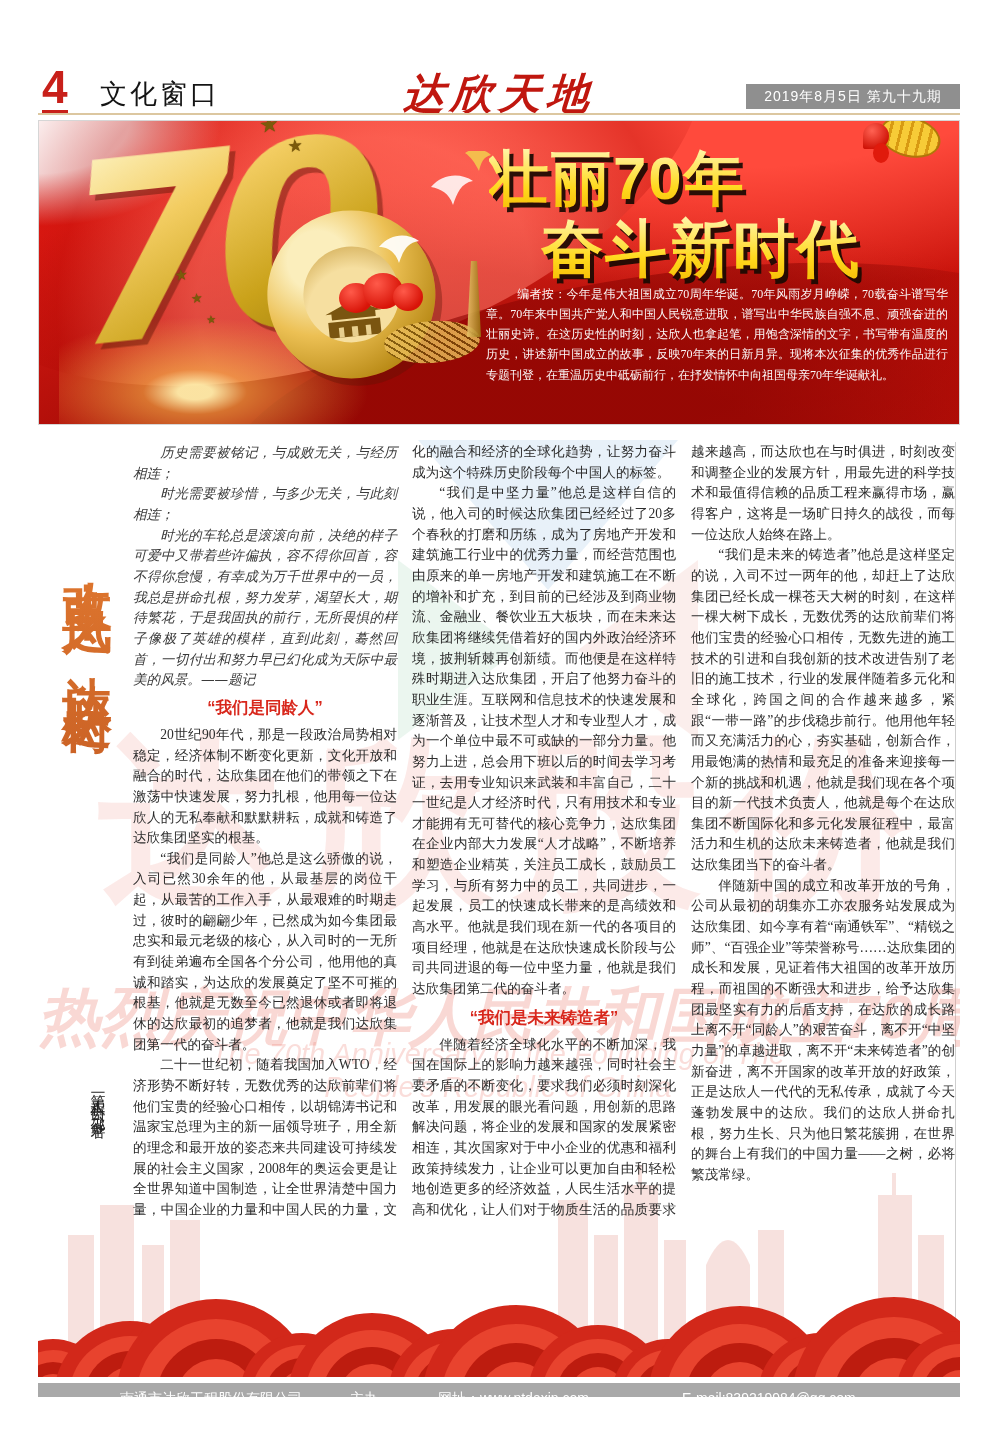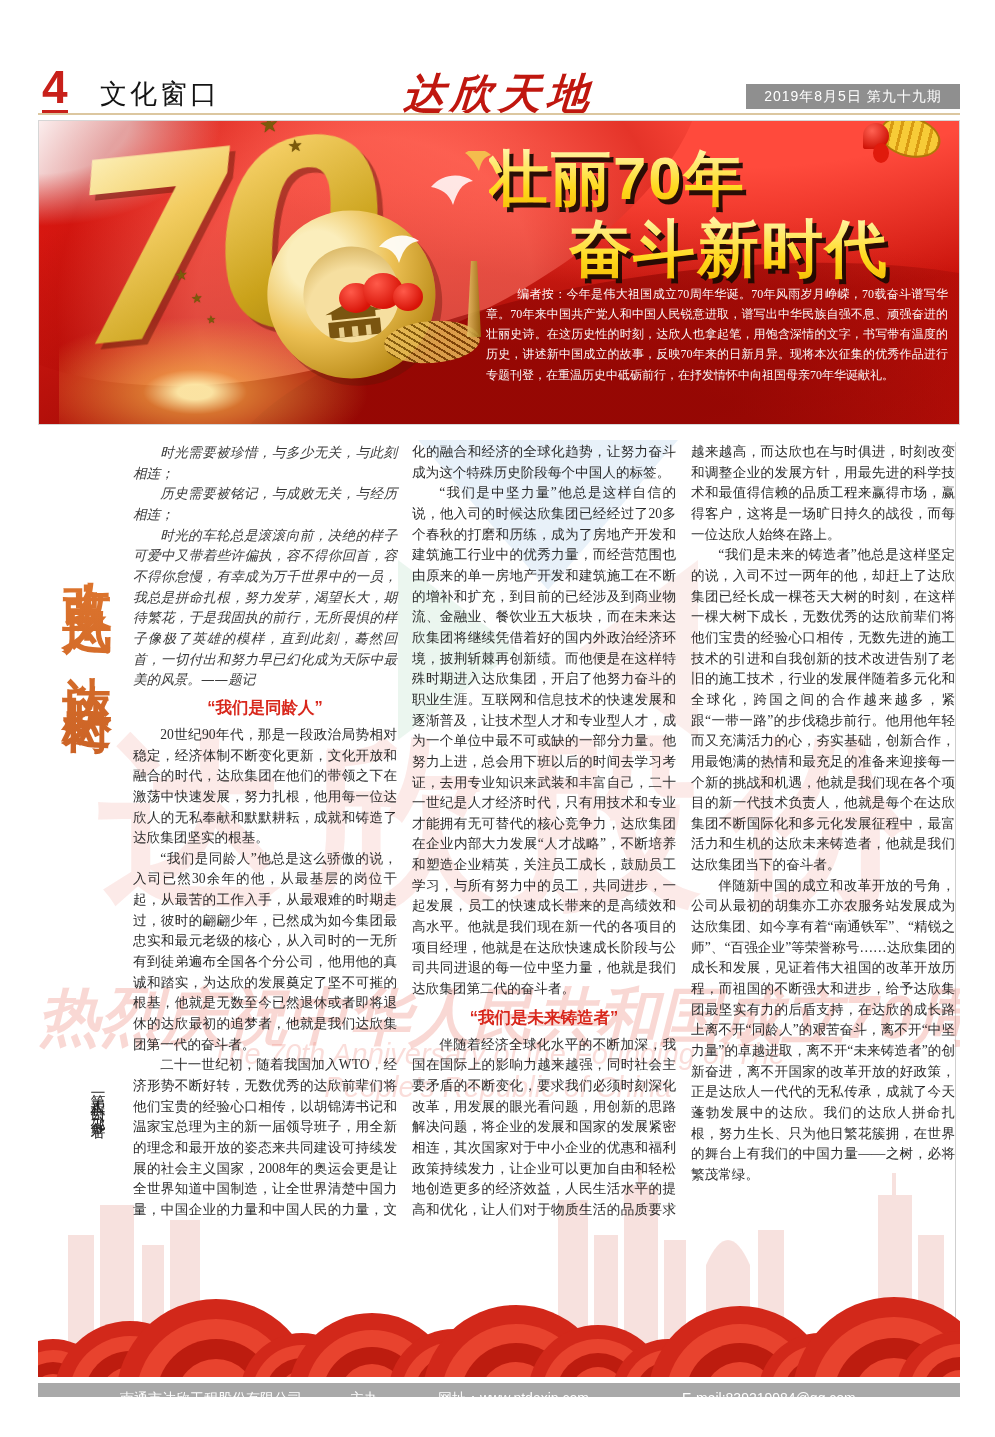--- a/index.html
+++ b/index.html
@@ -59,21 +59,21 @@
                    border:2px solid #b07708; transform:rotate(14deg); }
   .lantern .knot { position:absolute; left:2px; top:10px; width:26px; height:26px; border-radius:50% 50% 50% 10%;
                    background:radial-gradient(circle at 35% 30%, #ff6253, #cf1206 75%); }
   .lantern .knot2 { position:absolute; left:12px; top:30px; width:16px; height:20px; border-radius:50%;
                     background:#e01a0c; }
   .b-title1 { position:absolute; left:450px; top:18px; font-family:"Liberation Sans","DejaVu Sans",sans-serif;
               font-weight:bold; font-size:60px; letter-spacing:2px;
               background:linear-gradient(180deg,#fff3a0 15%,#ffd91e 60%,#f4b800 95%);
               -webkit-background-clip:text; background-clip:text; color:transparent;
               filter:drop-shadow(4px 5px 0 rgba(25,10,2,.92)); }
-  .b-title2 { position:absolute; left:530px; top:86px; font-family:Liberation Serif, serif;
+  .b-title2 { position:absolute; left:502px; top:86px; font-family:Liberation Serif, serif;
               font-weight:bold; font-size:62px; letter-spacing:2px;
               background:linear-gradient(180deg,#fff3a0 15%,#ffd91e 60%,#f4b800 95%);
               -webkit-background-clip:text; background-clip:text; color:transparent;
               filter:drop-shadow(4px 5px 0 rgba(25,10,2,.92)); }
   .ednote { position:absolute; left:447px; top:163px; width:462px; height:132px; color:#ffffff;
             font-size:12px; line-height:1.68; text-align:justify; text-indent:2.6em;
             font-family:Liberation Serif, serif; opacity:.97; }
   .nest { position:absolute; left:345px; top:200px; width:96px; height:42px; border-radius:50%;
           background:repeating-linear-gradient(35deg, rgba(120,80,10,.9) 0 2px, rgba(235,190,90,.9) 2px 6px),
                      repeating-linear-gradient(-35deg, rgba(120,80,10,.5) 0 2px, rgba(0,0,0,0) 2px 7px);
@@ -226,22 +226,22 @@
         <div class="t3"></div>
     </div>
     <div class="wm wm-name">达欣股份</div>
     <div class="wm wm-cn">热烈庆祝中华人民共和国成立70周年</div>
     <div class="wm wm-en">The 70th Anniversary of the Founding of The People's Republic of China</div>
 
     <div class="vtitle">改革之风，达欣之树</div>
     <div class="vbyline">第一工程公司 邵华君</div>
 
     <div class="columns">
+      <p class="intro">历史需要被铭记，与成败无关，与经历相连；</p>
       <p class="intro">时光需要被珍惜，与多少无关，与此刻相连；</p>
-      <p class="intro">历史需要被铭记，与成败无关，与经历相连；</p>
       <p class="intro">时光的车轮总是滚滚向前，决绝的样子可爱中又带着些许偏执，容不得你回首，容不得你怠慢，有幸成为万千世界中的一员，我总是拼命扎根，努力发芽，渴望长大，期待繁花，于是我固执的前行，无所畏惧的样子像极了英雄的模样，直到此刻，蓦然回首，一切付出和努力早已幻化成为天际中最美的风景。——题记</p>
 
       <h3>“我们是同龄人”</h3>
       <p>20世纪90年代，那是一段政治局势相对稳定，经济体制不断变化更新，文化开放和融合的时代，达欣集团在他们的带领之下在激荡中快速发展，努力扎根，他用每一位达欣人的无私奉献和默默耕耘，成就和铸造了达欣集团坚实的根基。</p>
       <p>“我们是同龄人”他总是这么骄傲的说，入司已然30余年的他，从最基层的岗位干起，从最苦的工作入手，从最艰难的时期走过，彼时的翩翩少年，已然成为如今集团最忠实和最元老级的核心，从入司时的一无所有到徒弟遍布全国各个分公司，他用他的真诚和踏实，为达欣的发展奠定了坚不可摧的根基，他就是无数至今已然退休或者即将退休的达欣最初的追梦者，他就是我们达欣集团第一代的奋斗者。</p>
 
       <p>二十一世纪初，随着我国加入WTO，经济形势不断好转，无数优秀的达欣前辈们将他们宝贵的经验心口相传，以胡锦涛书记和温家宝总理为主的新一届领导班子，用全新的理念和最开放的姿态来共同建设可持续发展的社会主义国家，2008年的奥运会更是让全世界知道中国制造，让全世界清楚中国力量，中国企业的力量和中国人民的力量，文化的融合和经济的全球化趋势，让努力奋斗成为这个特殊历史阶段每个中国人的标签。</p>
       <p>“我们是中坚力量”他总是这样自信的说，他入司的时候达欣集团已经经过了20多个春秋的打磨和历练，成为了房地产开发和建筑施工行业中的优秀力量，而经营范围也由原来的单一房地产开发和建筑施工在不断的增补和扩充，到目前的已经涉及到商业物流、金融业、餐饮业五大板块，而在未来达欣集团将继续凭借着好的国内外政治经济环境，披荆斩棘再创新绩。而他便是在这样特殊时期进入达欣集团，开启了他努力奋斗的职业生涯。互联网和信息技术的快速发展和逐渐普及，让技术型人才和专业型人才，成为一个单位中最不可或缺的一部分力量。他努力上进，总会用下班以后的时间去学习考证，去用专业知识来武装和丰富自己，二十一世纪是人才经济时代，只有用技术和专业才能拥有无可替代的核心竞争力，达欣集团在企业内部大力发展“人才战略”，不断培养和塑造企业精英，关注员工成长，鼓励员工学习，与所有努力中的员工，共同进步，一起发展，员工的快速成长带来的是高绩效和高水平。他就是我们现在新一代的各项目的项目经理，他就是在达欣快速成长阶段与公司共同进退的每一位中坚力量，他就是我们达欣集团第二代的奋斗者。</p>
 
       <h3>“我们是未来铸造者”</h3>

